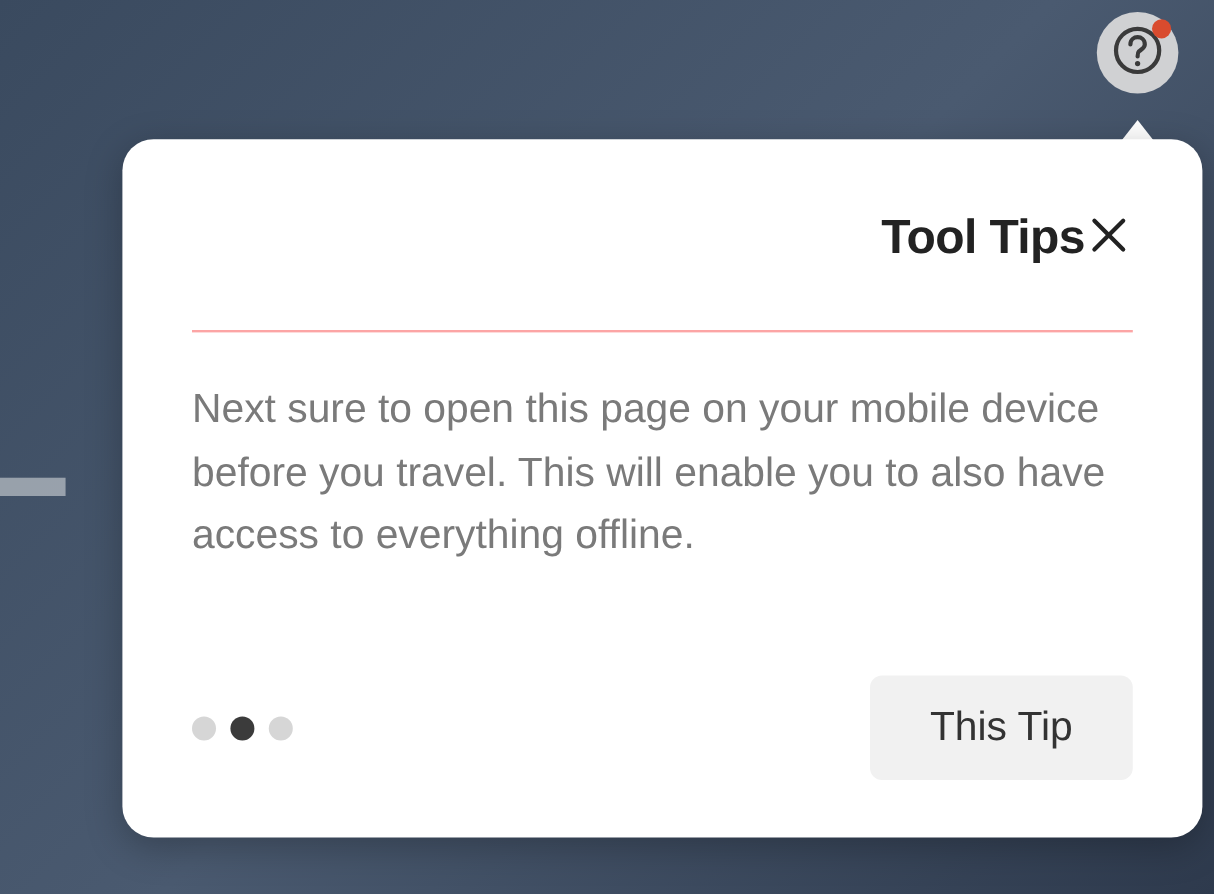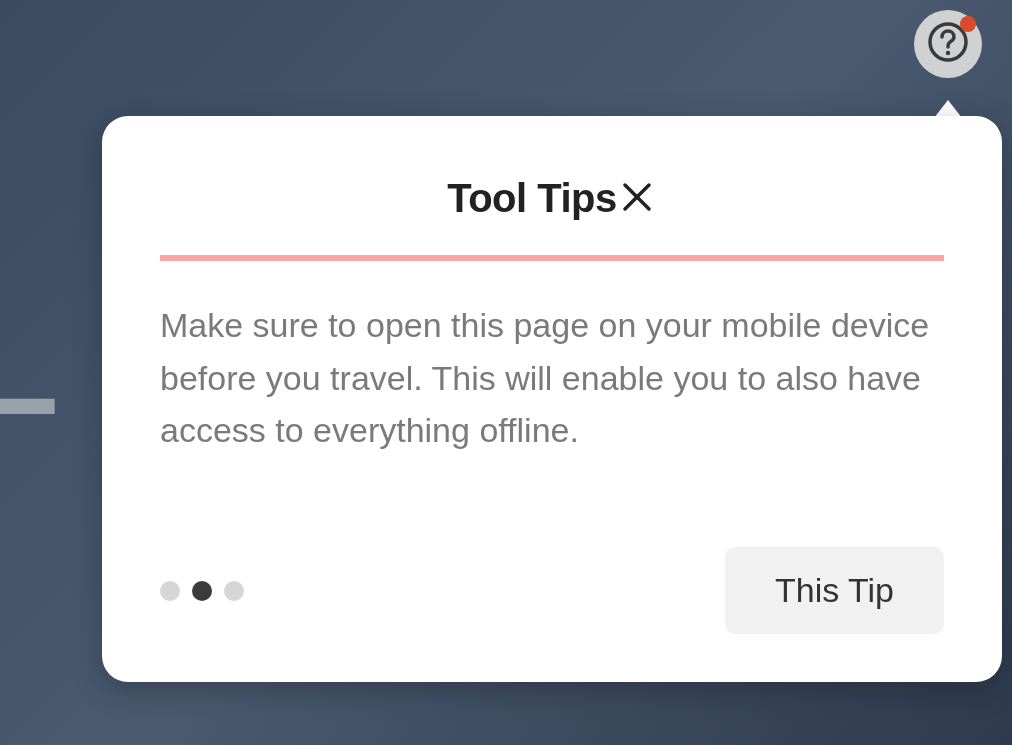--- a/index.html
+++ b/index.html
@@ -67,24 +67,24 @@
       top: 116px;
       left: 102px;
       right: 10px;
       background: #ffffff;
       border-radius: 26px;
       box-shadow: 0 8px 30px rgba(0,0,0,0.25);
       padding: 60px 58px 48px 58px;
     }
     .popover-header {
       display: flex;
-      justify-content: center;
+      justify-content: flex-end;
       align-items: center;
-      padding-bottom: 34px;
-      border-bottom: 6px solid #fca5a5;
+      padding-bottom: 54px;
+      border-bottom: 2px solid #fca5a5;
     }
     .popover-title {
       font-size: 40px;
       font-weight: 700;
       color: #222;
       letter-spacing: -0.5px;
     }
     .close-button {
       cursor: pointer;
       display: flex;
@@ -158,21 +158,21 @@
     <div class="popover-title">Tool Tips</div>
     <div class="close-button">
       <span>
         <svg viewBox="0 0 30 30">
           <line x1="3" y1="3" x2="27" y2="27" stroke="#222" stroke-width="3.5" stroke-linecap="round"></line>
           <line x1="27" y1="3" x2="3" y2="27" stroke="#222" stroke-width="3.5" stroke-linecap="round"></line>
         </svg>
       </span>
     </div>
   </div>
-  <div class="popover-body">Make sure to open this page on your mobile device before you travel. This will enable you to also have access to everything offline.</div>
+  <div class="popover-body">Next sure to open this page on your mobile device before you travel. This will enable you to also have access to everything offline.</div>
   <div class="popover-footer">
     <div class="dots">
       <span class="dot"></span>
       <span class="dot active"></span>
       <span class="dot"></span>
     </div>
     <button class="next-button">This Tip</button>
   </div>
 </div>
 

